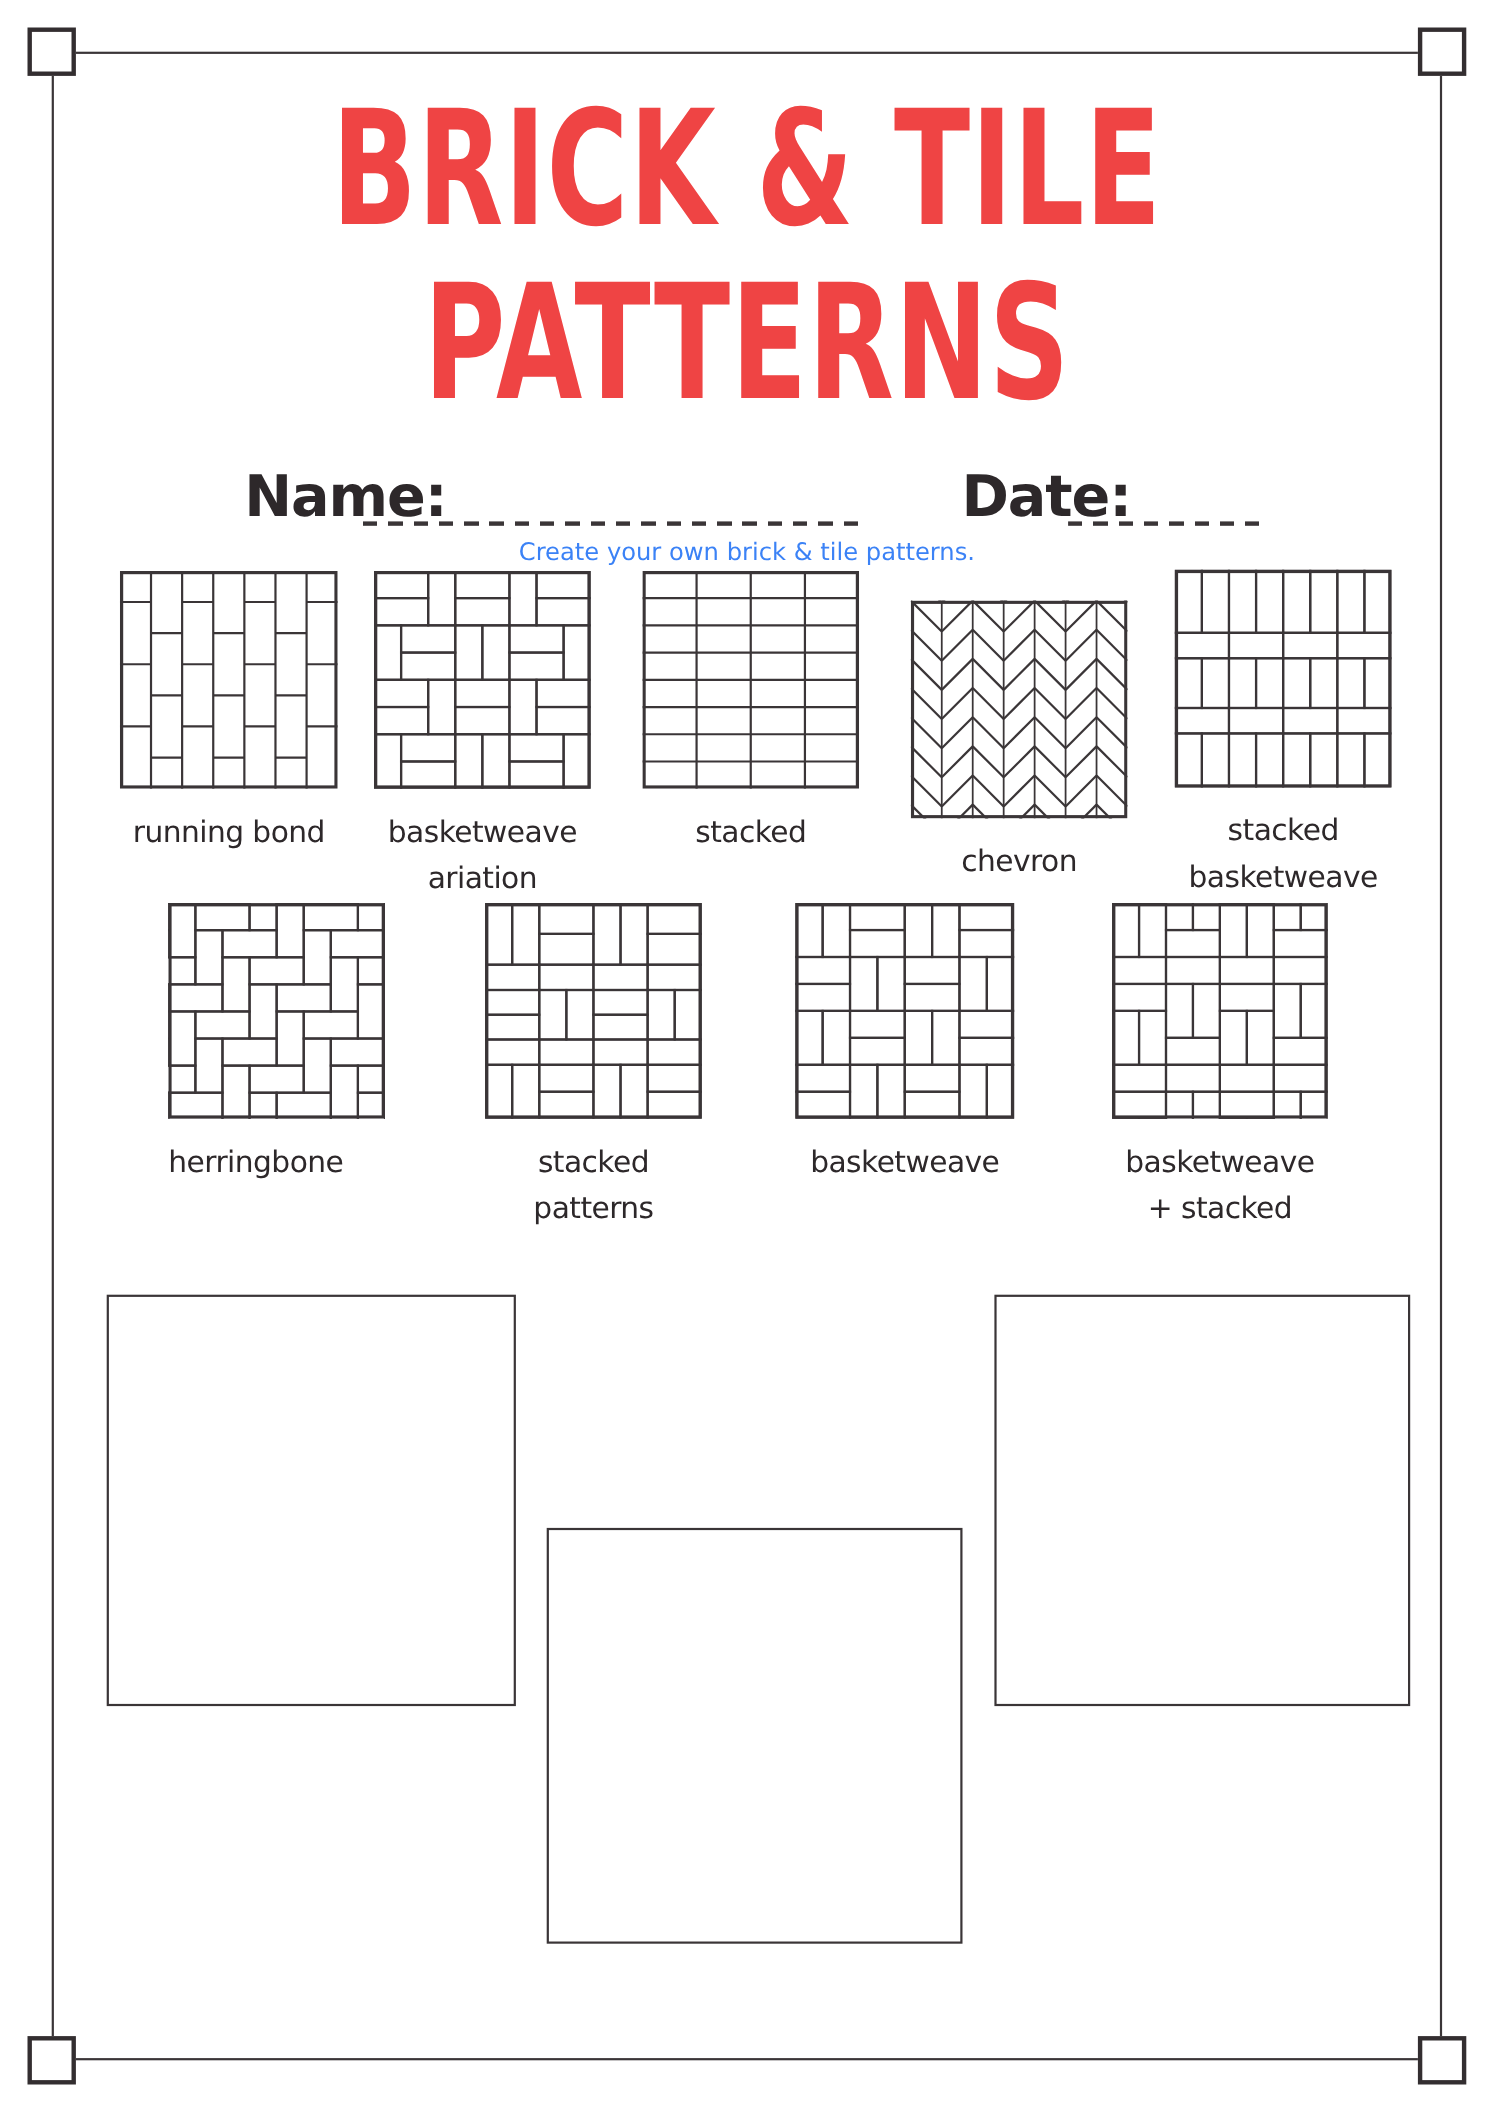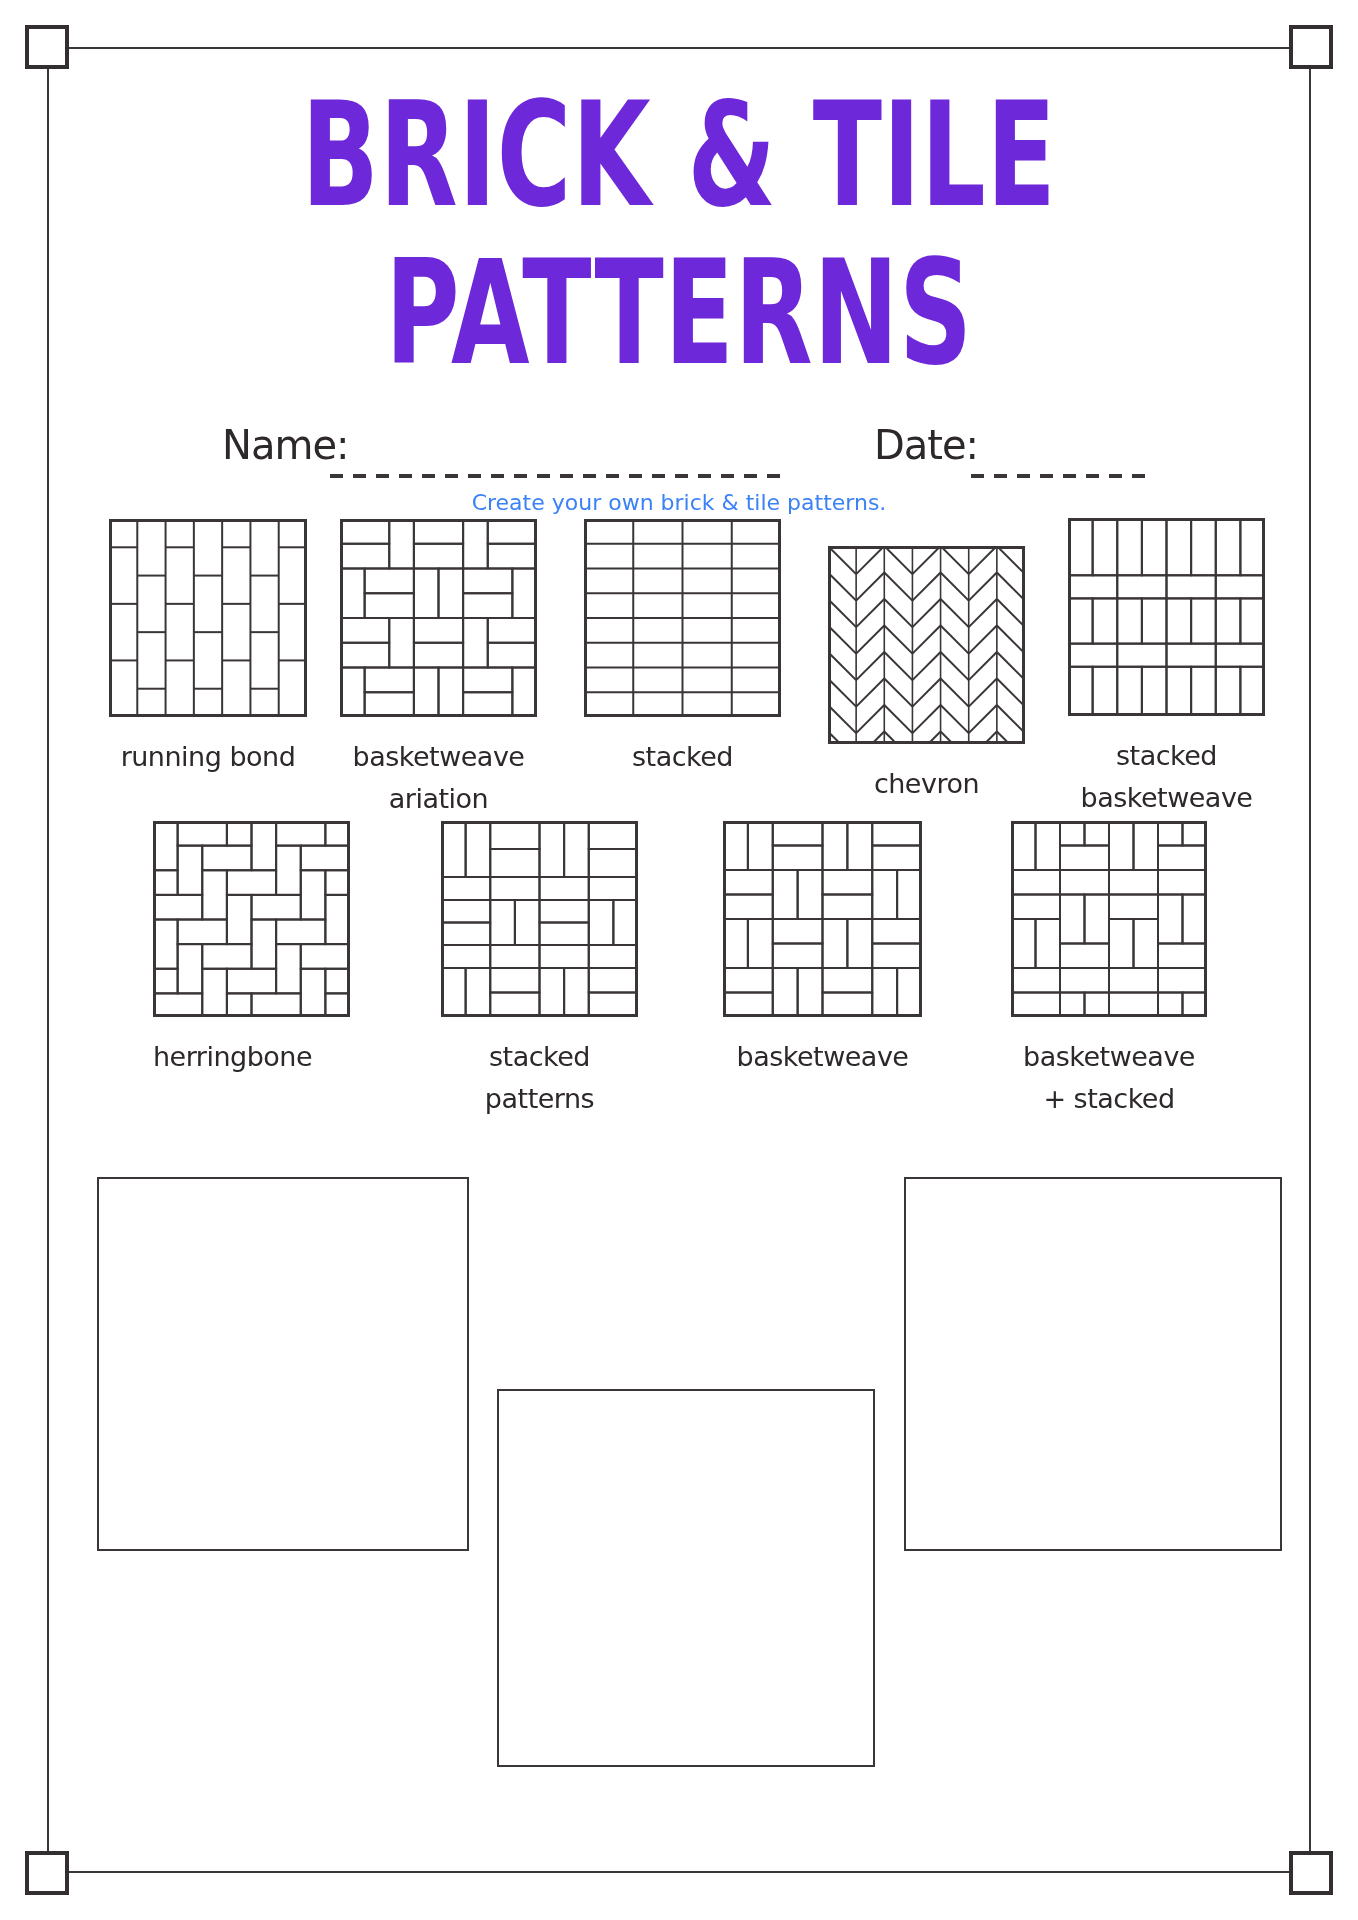--- a/index.html
+++ b/index.html
@@ -20,27 +20,27 @@
     position:absolute;width:44px;height:44px;box-sizing:border-box;
     border:4px solid #332e30;background:#ffffff;
   }
   .corner.tl{left:25px;top:25px;}
   .corner.tr{left:1289px;top:25px;}
   .corner.bl{left:25px;top:1851px;}
   .corner.br{left:1289px;top:1851px;}
   
   .title{
     position:absolute;left:0;top:76px;width:100%;
-    text-align:center;font-weight:bold;color:#6d28d9;
+    text-align:center;font-weight:bold;color:#ef4444;
     font-size:145px;line-height:158px;letter-spacing:1px;
   }
   .title .tline{display:block;transform:scaleX(.70);transform-origin:50% 50%;white-space:nowrap;}
   
   .formlabel{
-    position:absolute;font-size:40px;font-weight:normal;color:#2d282a;
+    position:absolute;font-size:52px;font-weight:bold;color:#2d282a;
     letter-spacing:-1px;white-space:nowrap;
   }
   .blank{
     position:absolute;height:4px;
     background:repeating-linear-gradient(90deg,#3a3537 0 13px,transparent 13px 23px);
   }
   .subtitle{
     position:absolute;left:0;top:490px;width:100%;text-align:center;
     font-size:22px;color:#3b82f6;letter-spacing:0;
   }

